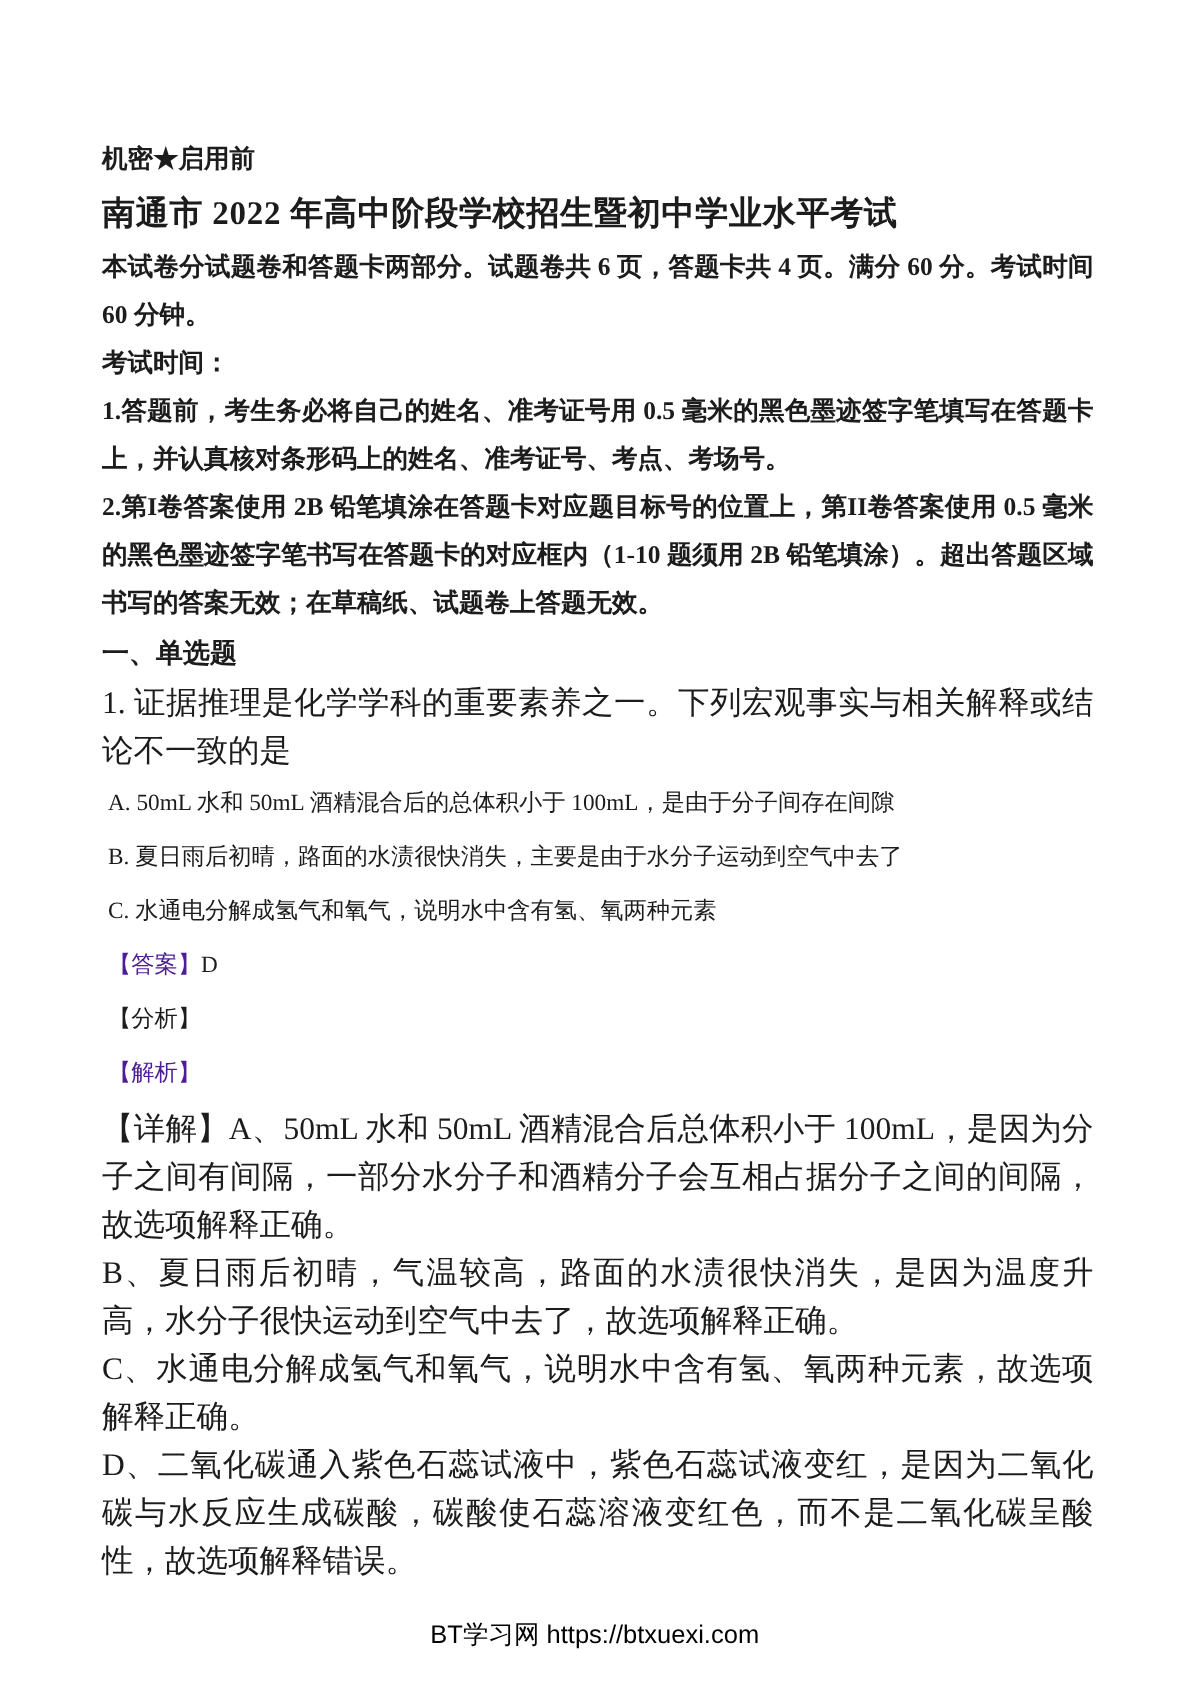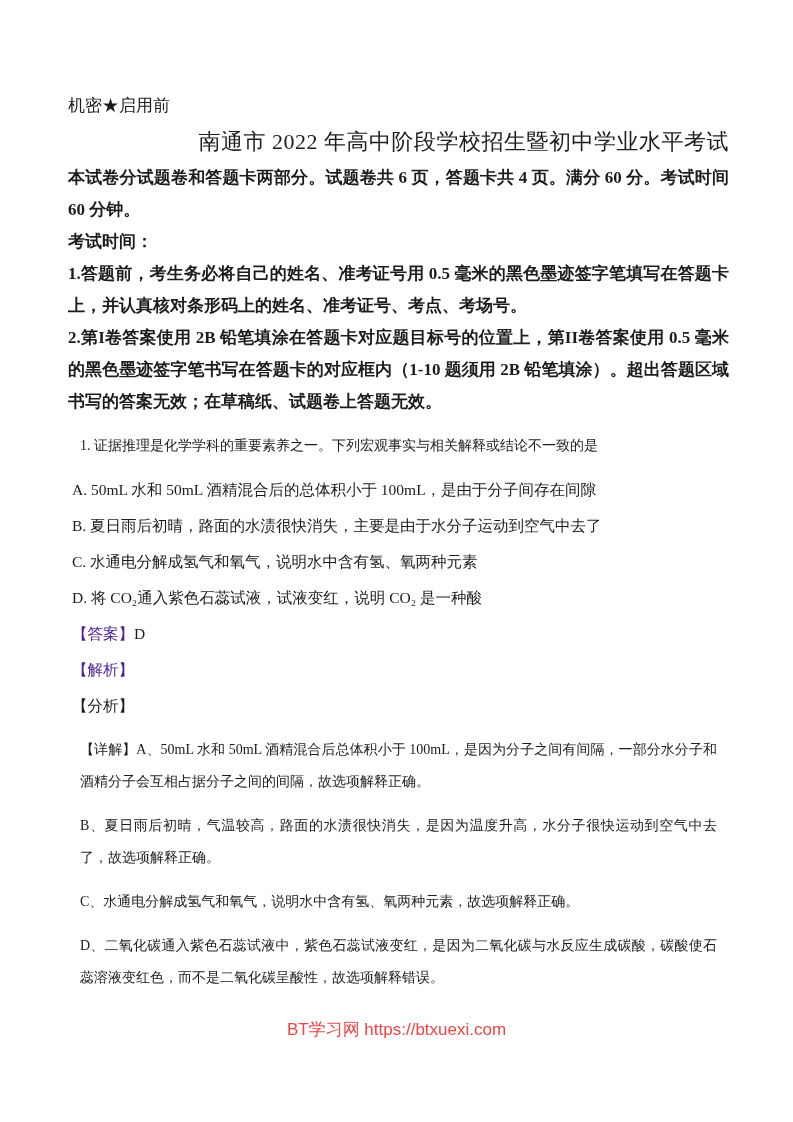--- a/index.html
+++ b/index.html
@@ -12,29 +12,29 @@
     height: 1122px;
     position: relative;
     overflow: hidden;
     font-family: "Liberation Serif", "DejaVu Serif", serif;
     color: #1c1c1c;
   }
   .page-content {
     padding: 90px 64px 0 68px;
   }
   .classification {
-    font-weight: normal;
+    font-weight: bold;
     font-size: 17px;
     line-height: 32px;
   }
   .exam-title {
-    font-weight: normal;
+    font-weight: bold;
     font-size: 22px;
     line-height: 40px;
-    text-align: right;
+    text-align: left;
     letter-spacing: 0.5px;
   }
   .exam-subject {
     font-weight: bold;
     font-size: 21px;
     line-height: 36px;
     text-align: center;
   }
   .bold-para {
     font-weight: bold;
@@ -50,41 +50,41 @@
     line-height: 32px;
     margin: 0;
   }
   .section-heading {
     font-weight: bold;
     font-size: 18px;
     line-height: 34px;
     margin: 0;
   }
   .body-para {
-    font-size: 14px;
+    font-size: 21px;
     line-height: 32px;
     text-align: justify;
     text-align-last: left;
-    margin: 12px;
+    margin: 0;
   }
   .option-line {
     font-size: 15.5px;
     line-height: 32px;
     margin: 4px;
   }
   .accent-label {
     color: #4c1d95;
   }
   .watermark {
     position: absolute;
     left: 0;
     right: 0;
-    top: 1018px;
+    top: 1078px;
     text-align: center;
-    color: #ef4444;
+    color: #000000;
     font-size: 17px;
     font-family: "Liberation Sans", "DejaVu Sans", sans-serif;
   }
 </style>
 </head>
 <body>
 
 <div class="page-content">
 
   <div class="classification">机密★启用前</div>
@@ -94,36 +94,36 @@
 
   <p class="bold-para">本试卷分试题卷和答题卡两部分。试题卷共 6 页，答题卡共 4 页。满分 60 分。考试时间 60 分钟。</p>
 
   <p class="notice-heading">考试时间：</p>
 
   <p class="bold-para">1.答题前，考生务必将自己的姓名、准考证号用 0.5 毫米的黑色墨迹签字笔填写在答题卡上，并认真核对条形码上的姓名、准考证号、考点、考场号。</p>
 
   <p class="bold-para">2.第I卷答案使用 2B 铅笔填涂在答题卡对应题目标号的位置上，第II卷答案使用 0.5 毫米的黑色墨迹签字笔书写在答题卡的对应框内（1-10 题须用 2B 铅笔填涂）。超出答题区域书写的答案无效；在草稿纸、试题卷上答题无效。</p>
 
 
+  <p class="section-heading">一、单选题</p>
 
   <p class="body-para">1. 证据推理是化学学科的重要素养之一。下列宏观事实与相关解释或结论不一致的是</p>
 
   <p class="option-line">A. 50mL 水和 50mL 酒精混合后的总体积小于 100mL，是由于分子间存在间隙</p>
 
   <p class="option-line">B. 夏日雨后初晴，路面的水渍很快消失，主要是由于水分子运动到空气中去了</p>
 
   <p class="option-line">C. 水通电分解成氢气和氧气，说明水中含有氢、氧两种元素</p>
 
-  <p class="option-line">D. 将 CO₂通入紫色石蕊试液，试液变红，说明 CO₂ 是一种酸</p>
 
   <p class="option-line"><span class="accent-label">【答案】</span><span>D</span></p>
 
+  <p class="option-line">【分析】</p>
+
   <p class="option-line accent-label">【解析】</p>
-
-  <p class="option-line">【分析】</p>
 
   <p class="body-para"><span>【详解】</span><span>A、50mL 水和 50mL 酒精混合后总体积小于 100mL，是因为分子之间有间隔，一部分水分子和酒精分子会互相占据分子之间的间隔，故选项解释正确。</span></p>
 
   <p class="body-para">B、夏日雨后初晴，气温较高，路面的水渍很快消失，是因为温度升高，水分子很快运动到空气中去了，故选项解释正确。</p>
 
   <p class="body-para">C、水通电分解成氢气和氧气，说明水中含有氢、氧两种元素，故选项解释正确。</p>
 
   <p class="body-para">D、二氧化碳通入紫色石蕊试液中，紫色石蕊试液变红，是因为二氧化碳与水反应生成碳酸，碳酸使石蕊溶液变红色，而不是二氧化碳呈酸性，故选项解释错误。</p>
 
 

